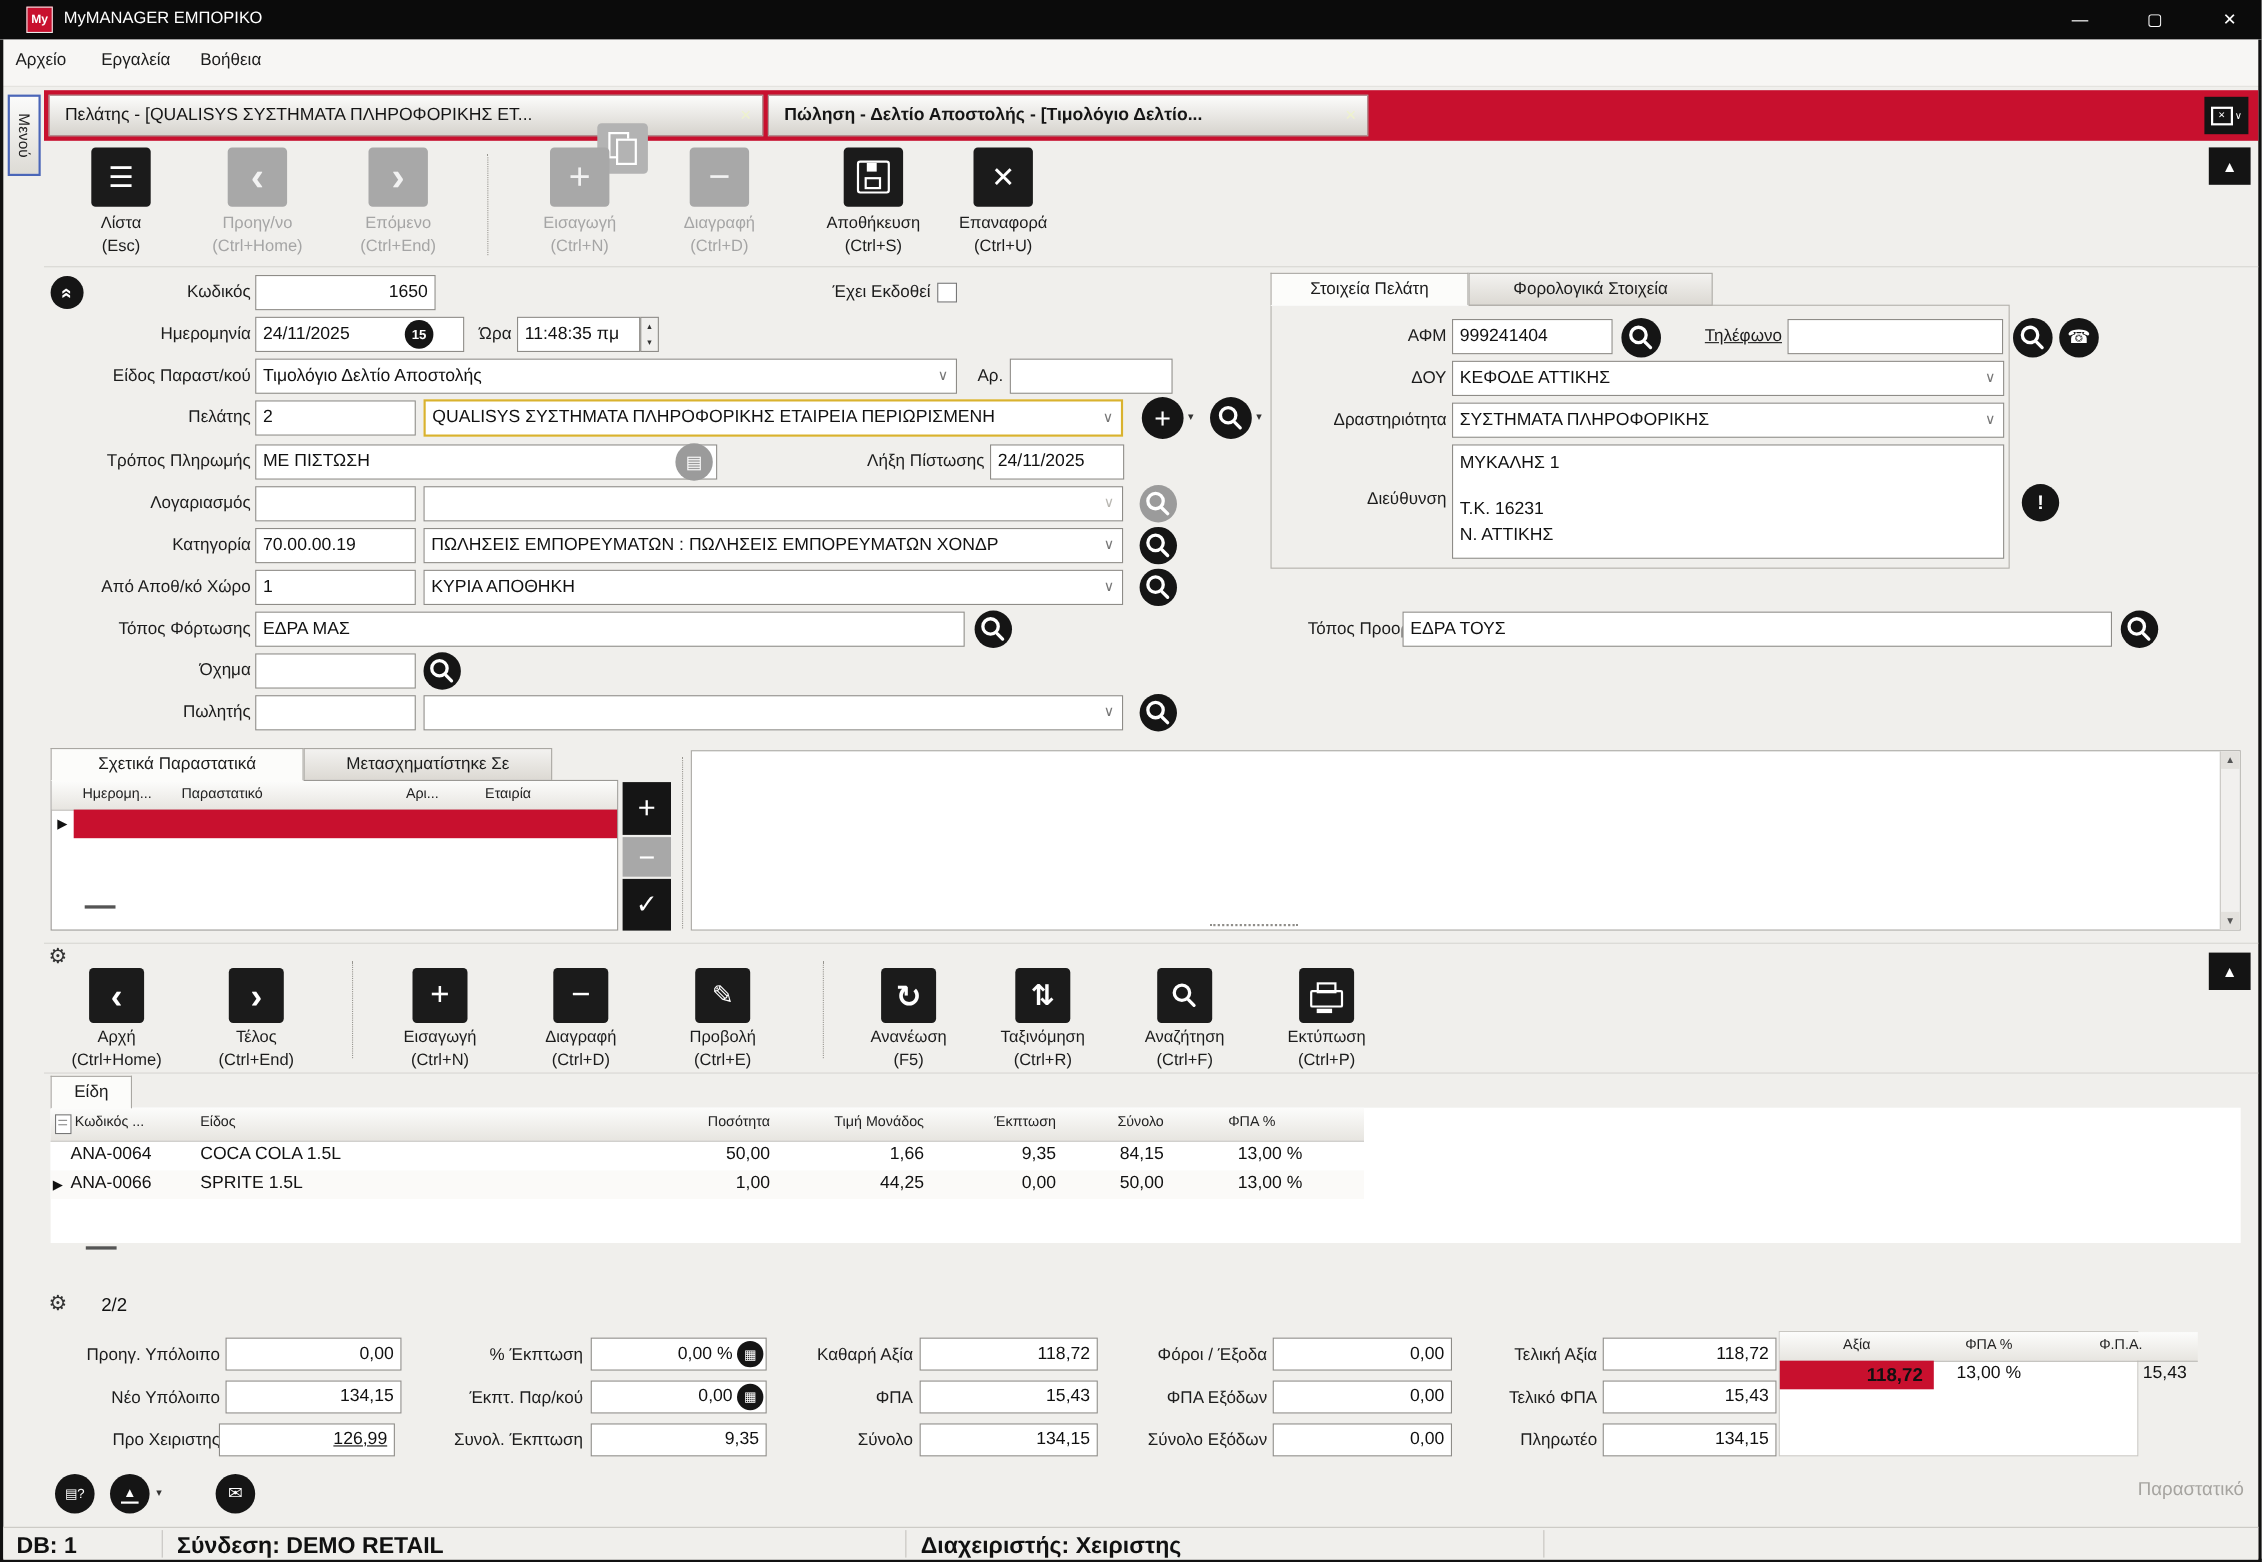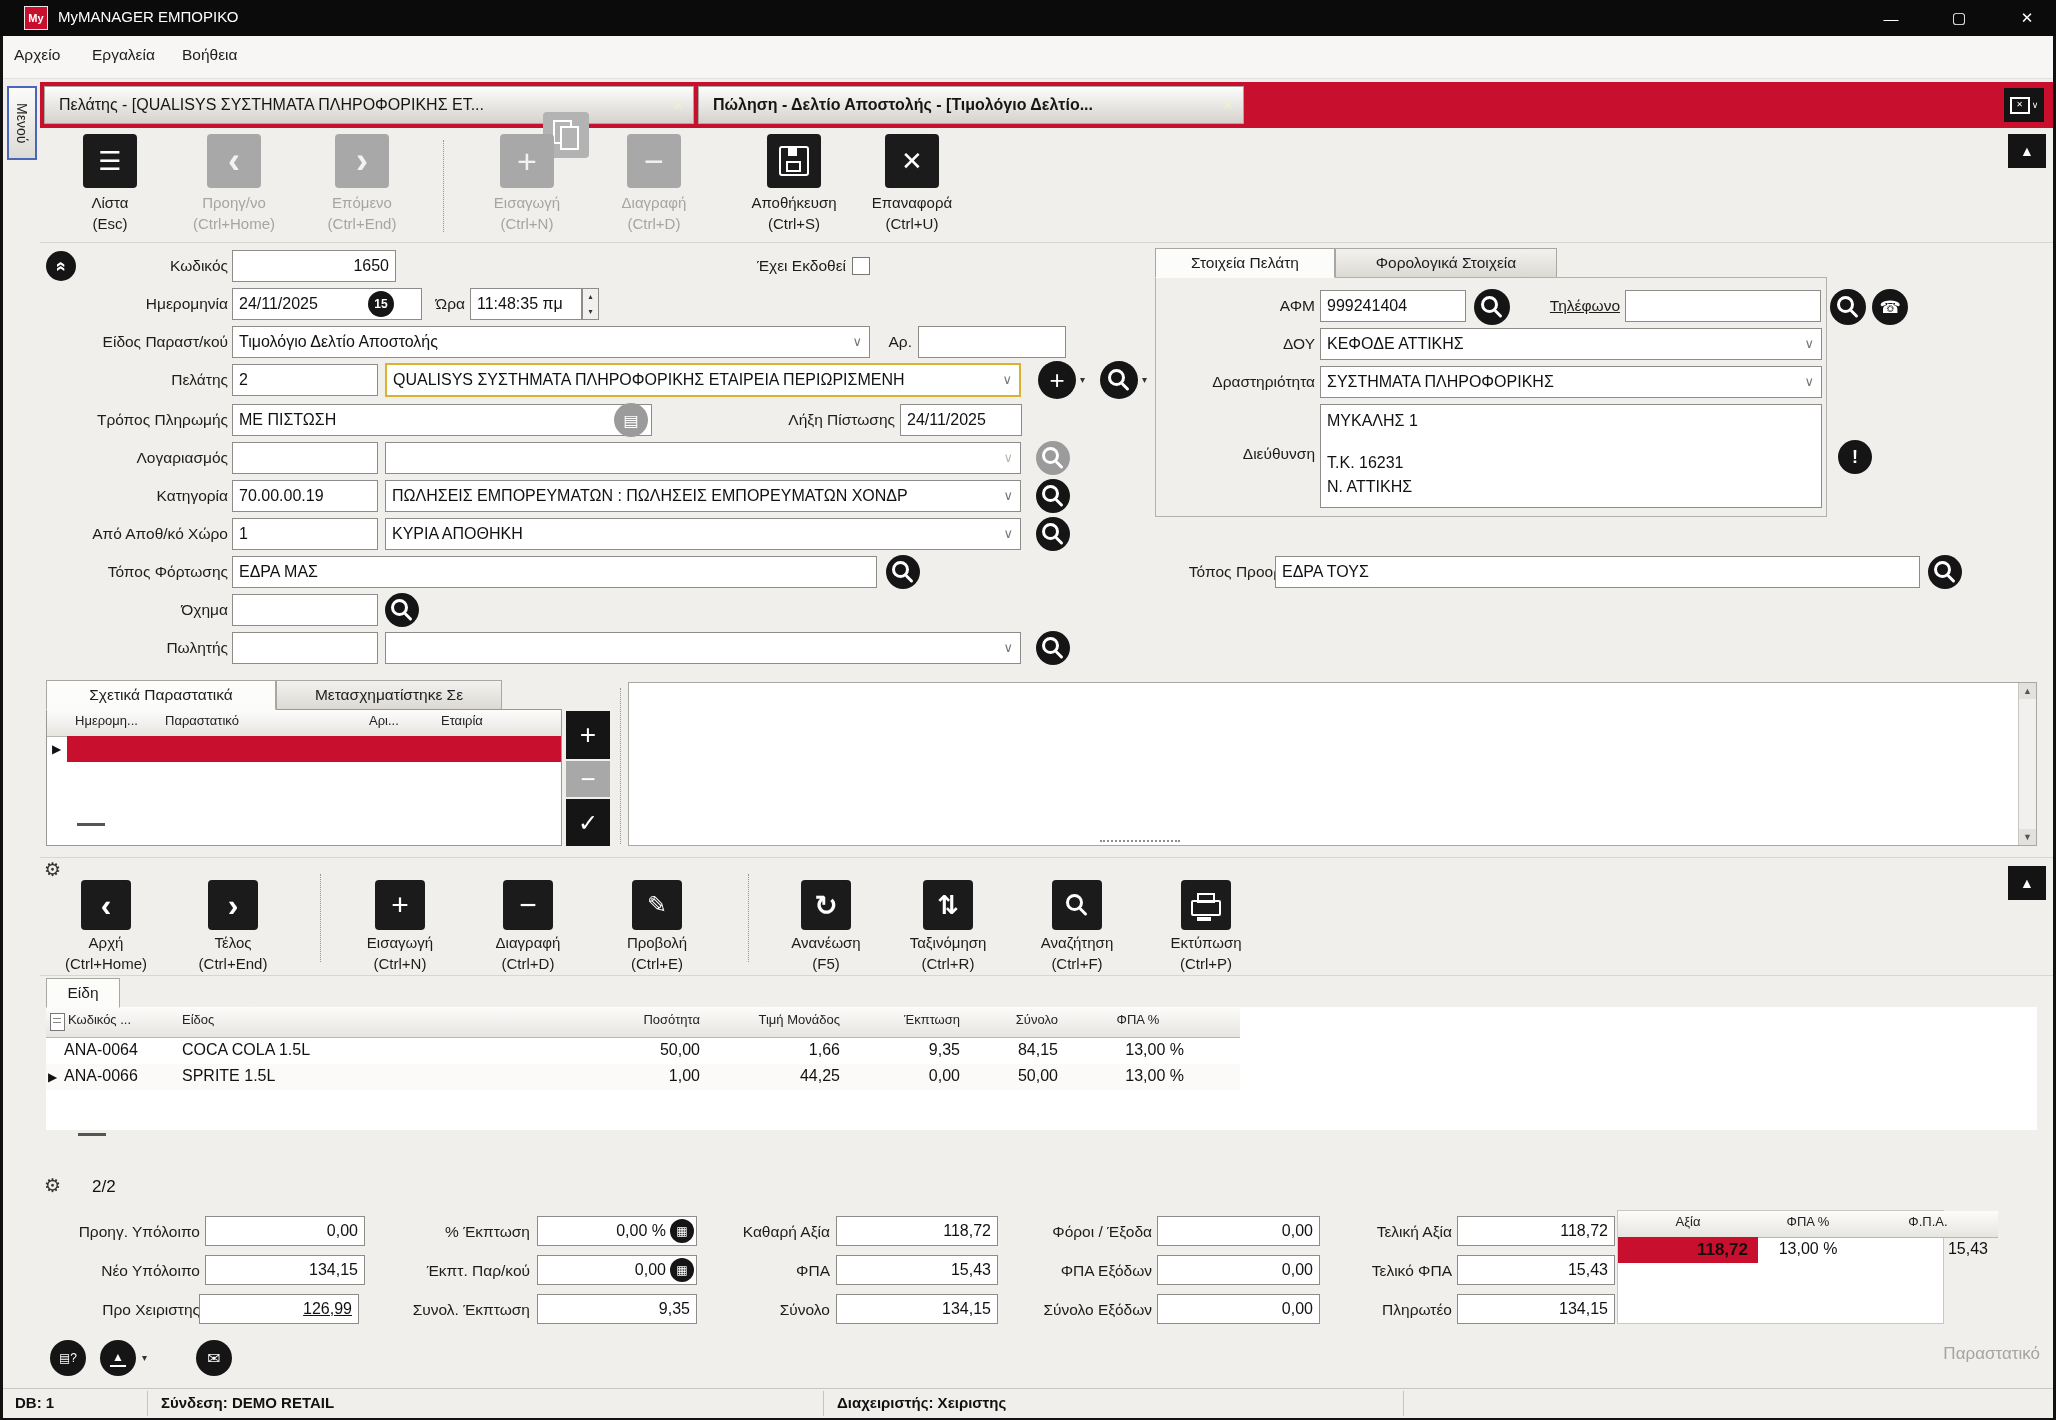--- a/index.html
+++ b/index.html
@@ -82,21 +82,21 @@
   .printer{width:26px;height:12px;border:2px solid #fff;border-radius:2px;position:relative;margin-top:6px;}
   .printer::before{content:"";position:absolute;top:-9px;left:4px;width:14px;height:6px;border:2px solid #fff;}
   .printer::after{content:"";position:absolute;bottom:-7px;left:4px;width:14px;height:4px;background:#fff;}
   .pages{position:absolute;width:46px;height:46px;background:#b3b3b3;border-radius:4px;}
   .pages::before{content:"";position:absolute;top:8px;left:10px;width:15px;height:20px;border:2px solid #fff;background:#b3b3b3;}
   .pages::after{content:"";position:absolute;top:14px;left:17px;width:15px;height:20px;border:2px solid #fff;background:#b3b3b3;}
   .sheeticon{position:absolute;width:13px;height:16px;background:#fff;border:1px solid #777;}
   .sheeticon::before{content:"";position:absolute;top:4px;left:2px;width:8px;height:1px;background:#888;box-shadow:0 4px 0 #888;}
   
   .statusbar{position:absolute;left:3px;top:1388px;width:2050px;height:29px;background:#f0efec;border-top:1px solid #c9c7c2;}
-  .statxt{position:absolute;top:5px;font-size:15px;font-weight:bold;color:#111;white-space:nowrap;}
+  .statxt{position:absolute;top:5px;font-size:21px;font-weight:bold;color:#111;white-space:nowrap;}
   .statsep{position:absolute;top:2px;width:1px;height:25px;background:#c5c3bf;}
   .rot-up{display:inline-block;transform:rotate(90deg);font-weight:bold;font-size:18px;}
 </style>
 </head>
 <body>
 
 <div class="titlebar">
   <div class="logo">My</div>
   <div class="wtitle">MyMANAGER ΕΜΠΟΡΙΚΟ</div>
   <div class="winbtn" style="left:1868px;">—</div>

